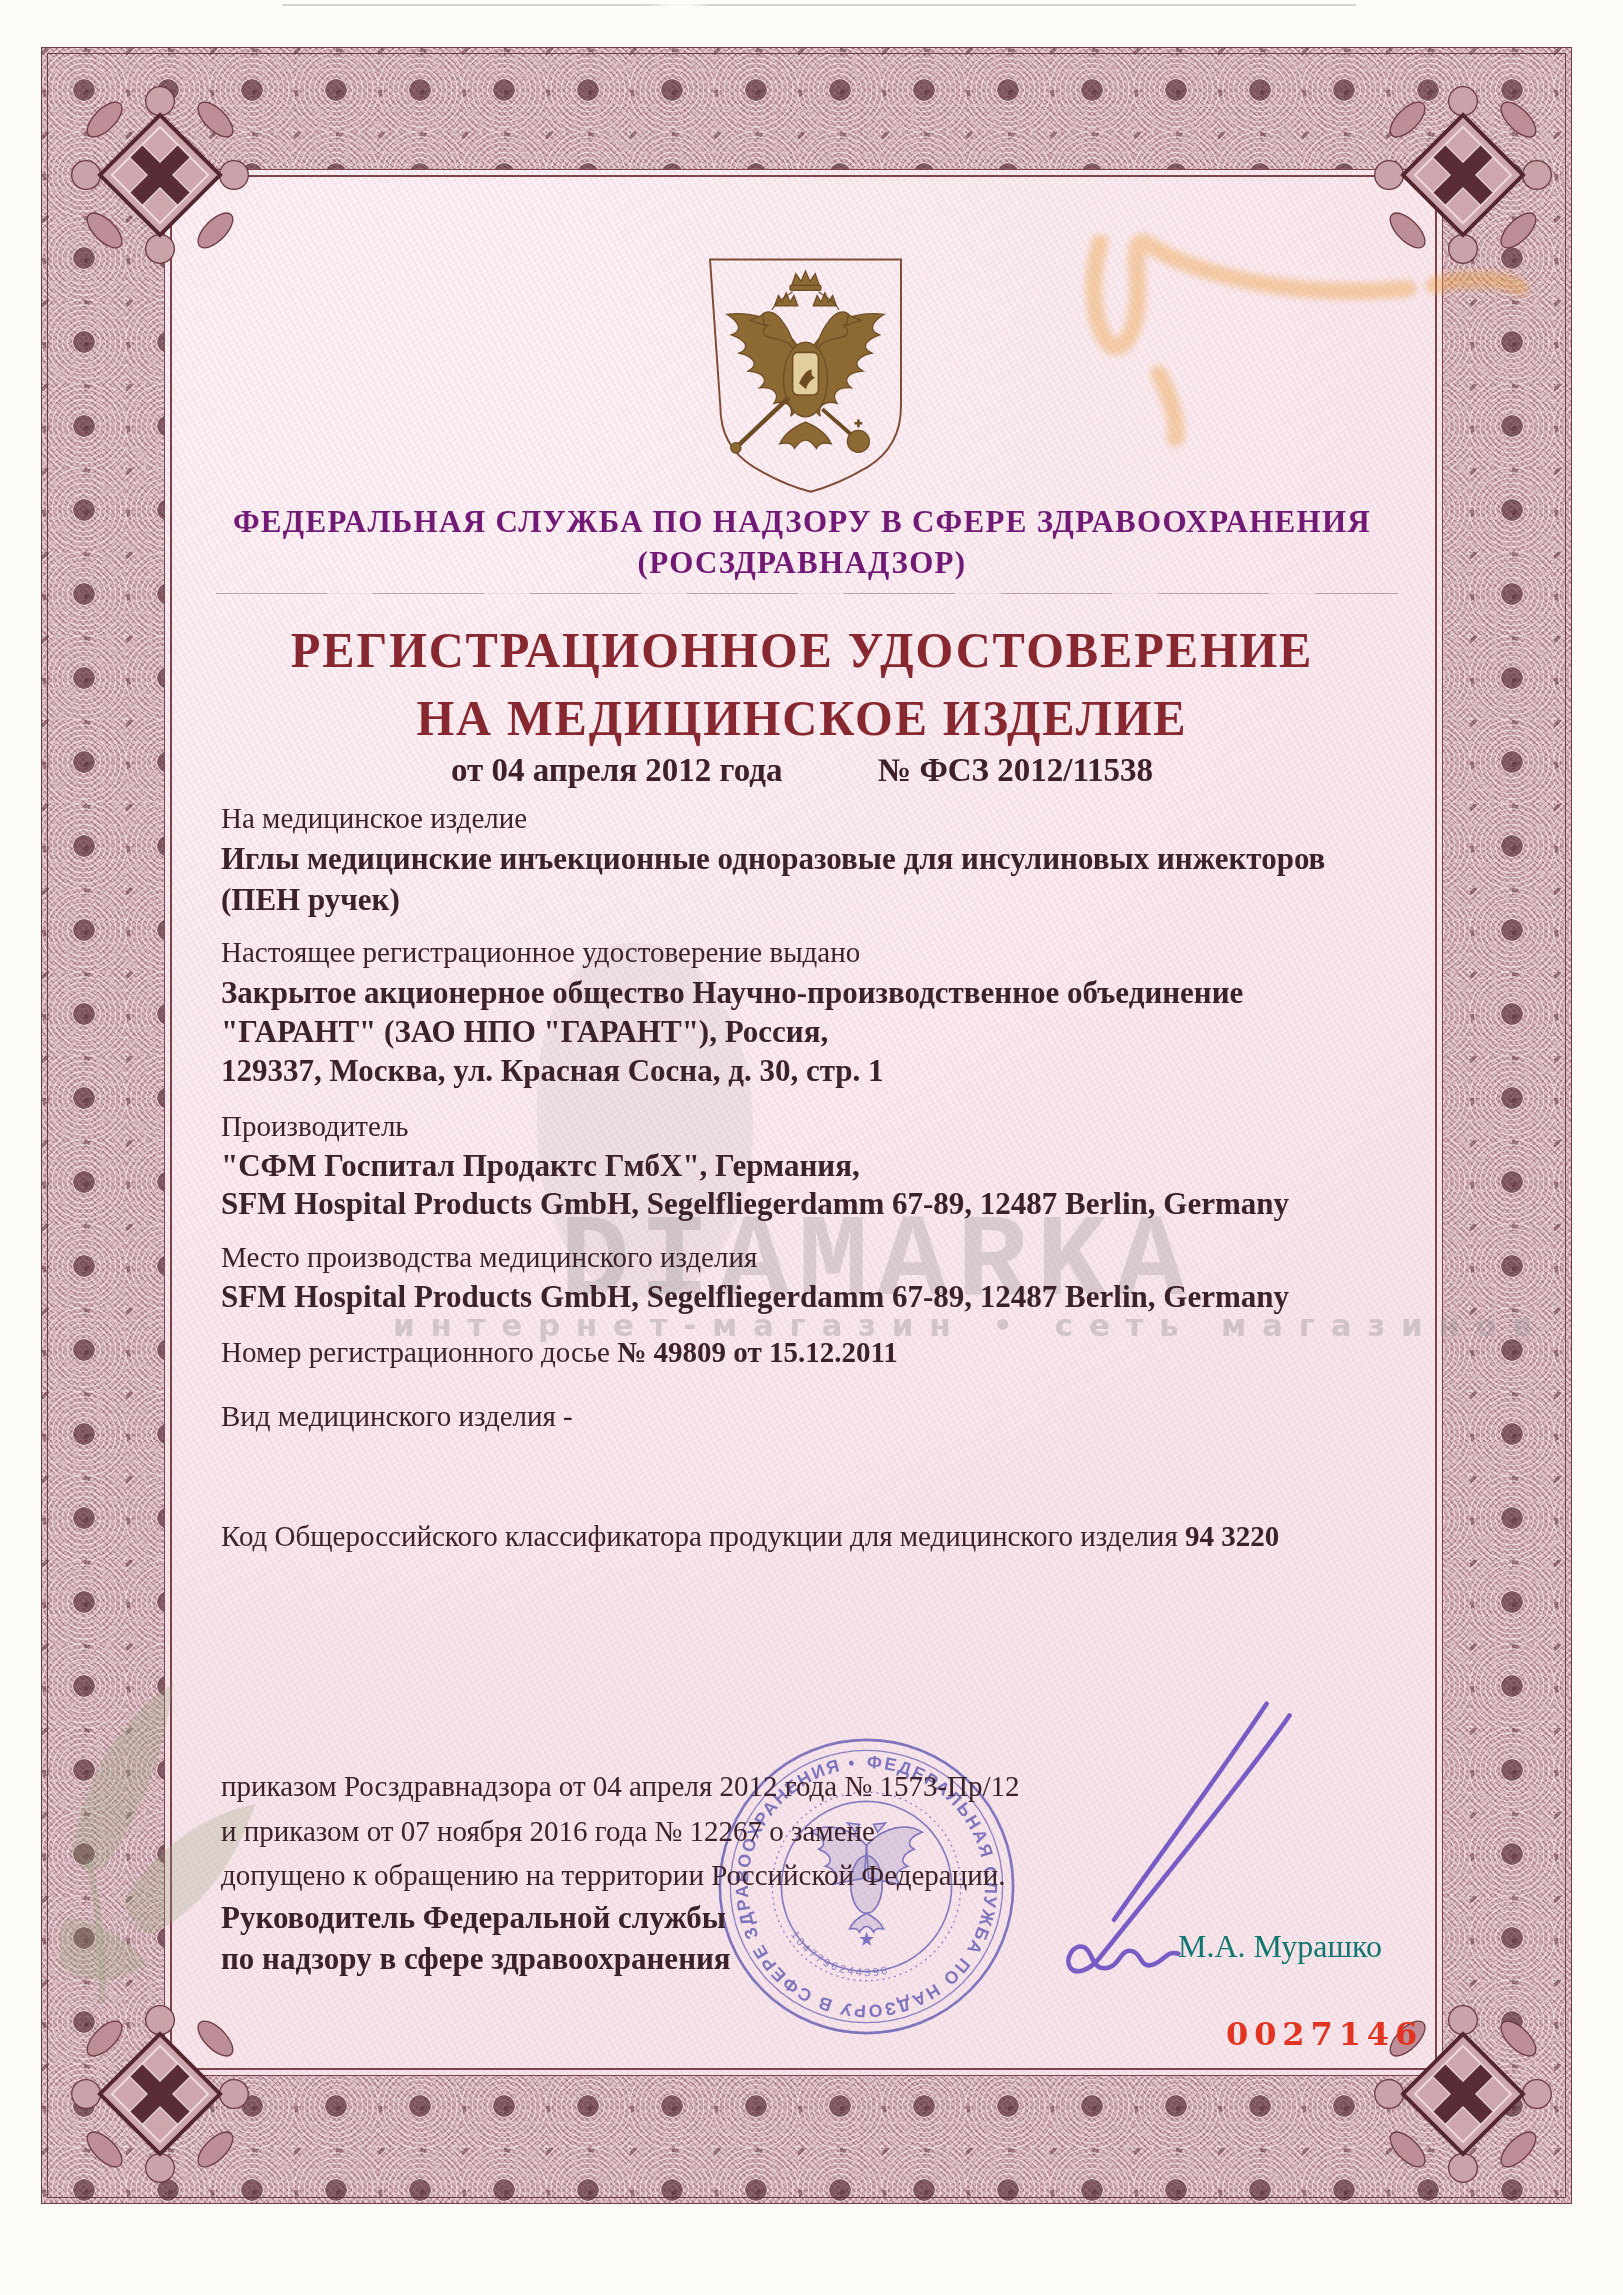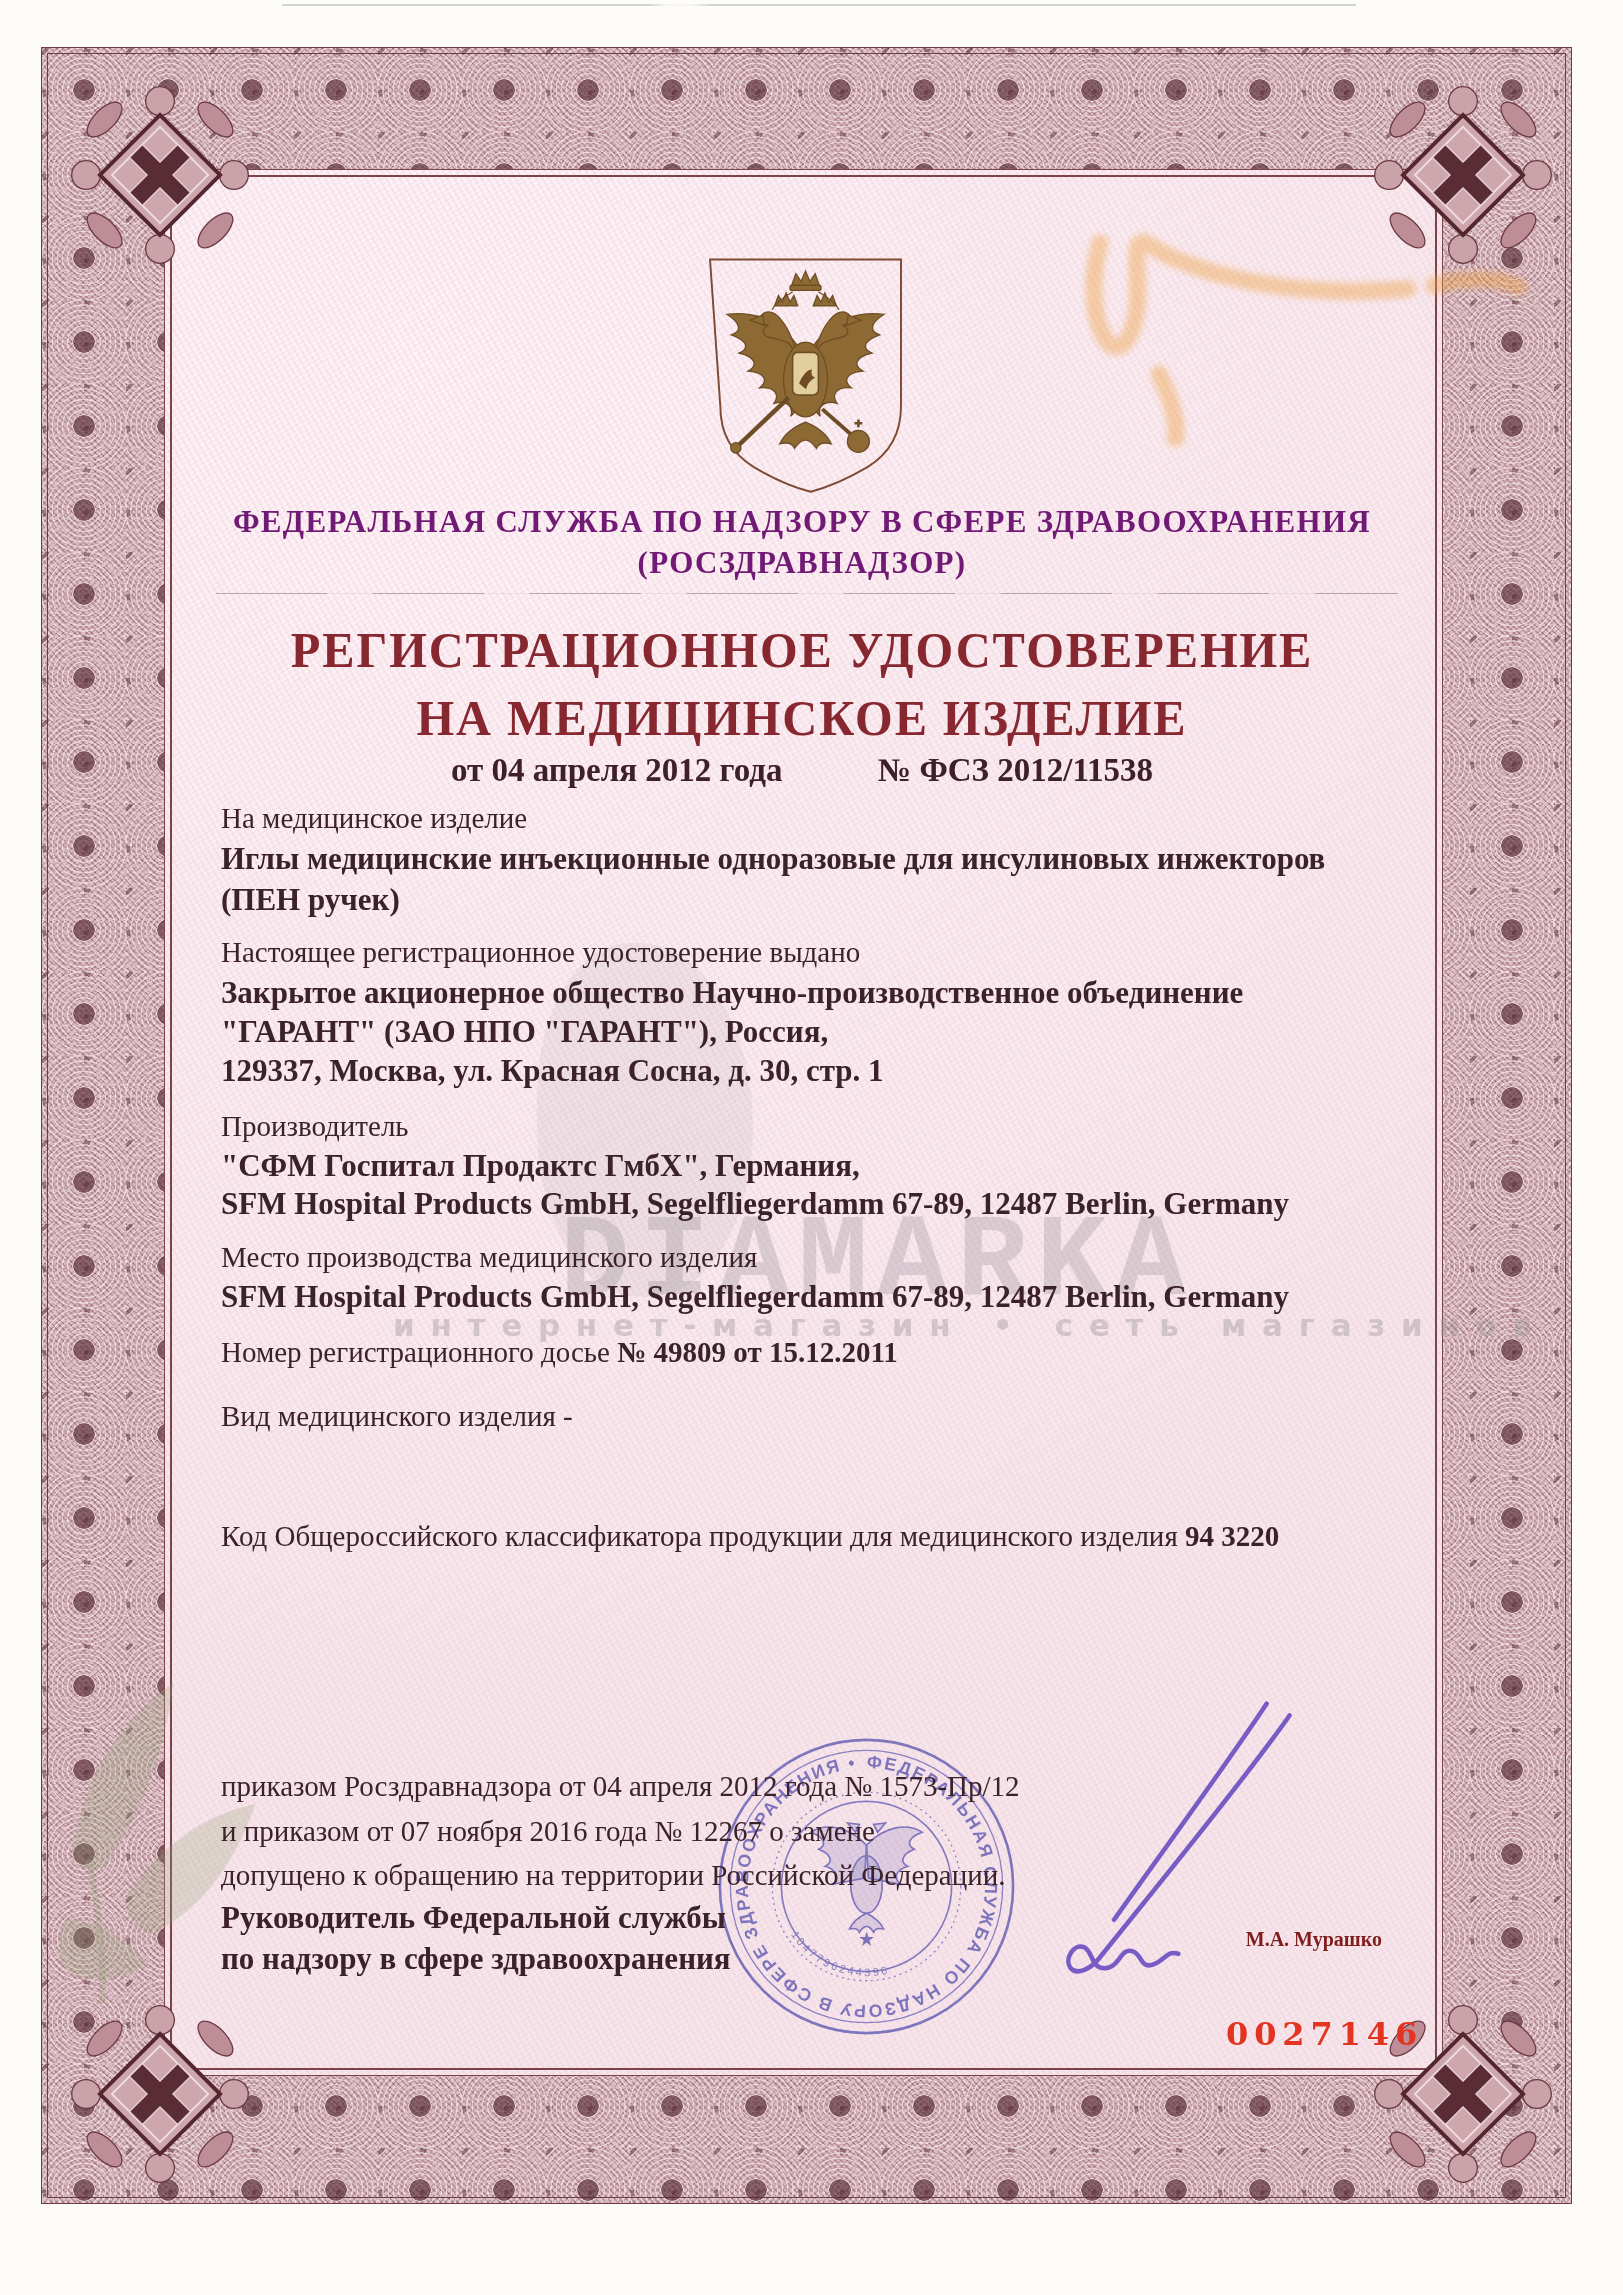--- a/index.html
+++ b/index.html
@@ -36,21 +36,21 @@
   .cline{position:absolute;left:165px;width:1274px;text-align:center;white-space:nowrap;z-index:5;}
   .hdr{font-size:31px;font-weight:bold;letter-spacing:1.3px;color:#701a75;}
   .ttl{font-size:51px;font-weight:bold;letter-spacing:2px;color:#87272f;transform:scaleX(.95);transform-origin:center;}
   .dateline{font-size:33px;font-weight:bold;color:#3d2028;}
   .rule{position:absolute;left:216px;top:593px;width:1182px;height:1.3px;z-index:5;
      background:repeating-linear-gradient(90deg, rgba(118,98,100,.5) 0 111px, rgba(118,98,100,.1) 111px 157px);}
   .ln{position:absolute;left:221px;white-space:nowrap;font-size:29px;line-height:1;color:#3b2129;z-index:5;}
   .ln.b{font-weight:bold;font-size:31px;}
   .ln .strong{font-weight:bold;}
   .name{position:absolute;left:1074px;top:1928px;width:308px;text-align:right;white-space:nowrap;
-     font-size:20px;font-weight:bold;color:#7f1d1d;z-index:5;}
+     font-size:32px;font-weight:normal;color:#0f766e;z-index:5;}
   .serial{position:absolute;left:1226px;top:2015px;font-family:"DejaVu Serif",serif;font-size:32px;font-weight:bold;
      letter-spacing:5.9px;color:#e23420;z-index:7;}
 
   
   .wm-brand{position:absolute;left:393px;top:1197px;width:969px;text-align:center;z-index:2;
      font-family:Liberation Mono, monospace;font-weight:bold;font-size:117px;
      letter-spacing:9.2px;color:rgba(150,144,150,.30);}
   .wm-tag{position:absolute;left:393px;top:1307px;width:969px;text-align:center;z-index:2;
      font-family:"DejaVu Sans",sans-serif;font-weight:bold;font-size:31px;
      letter-spacing:15.7px;color:rgba(150,144,150,.38);white-space:nowrap;}

